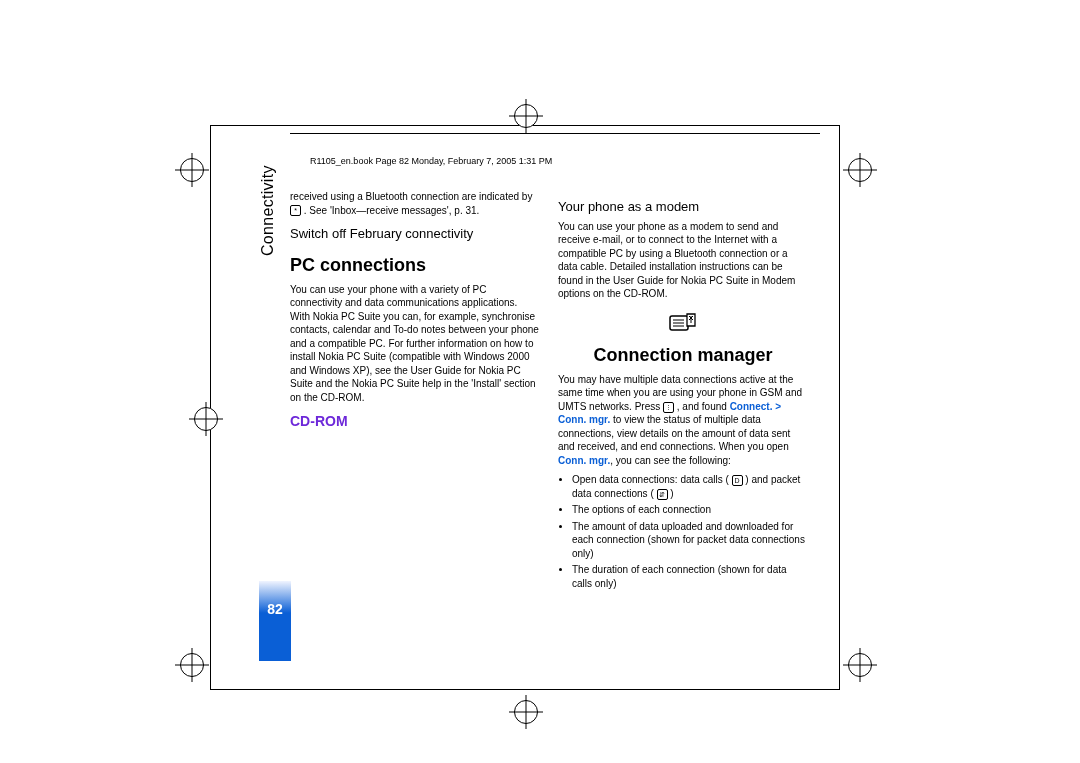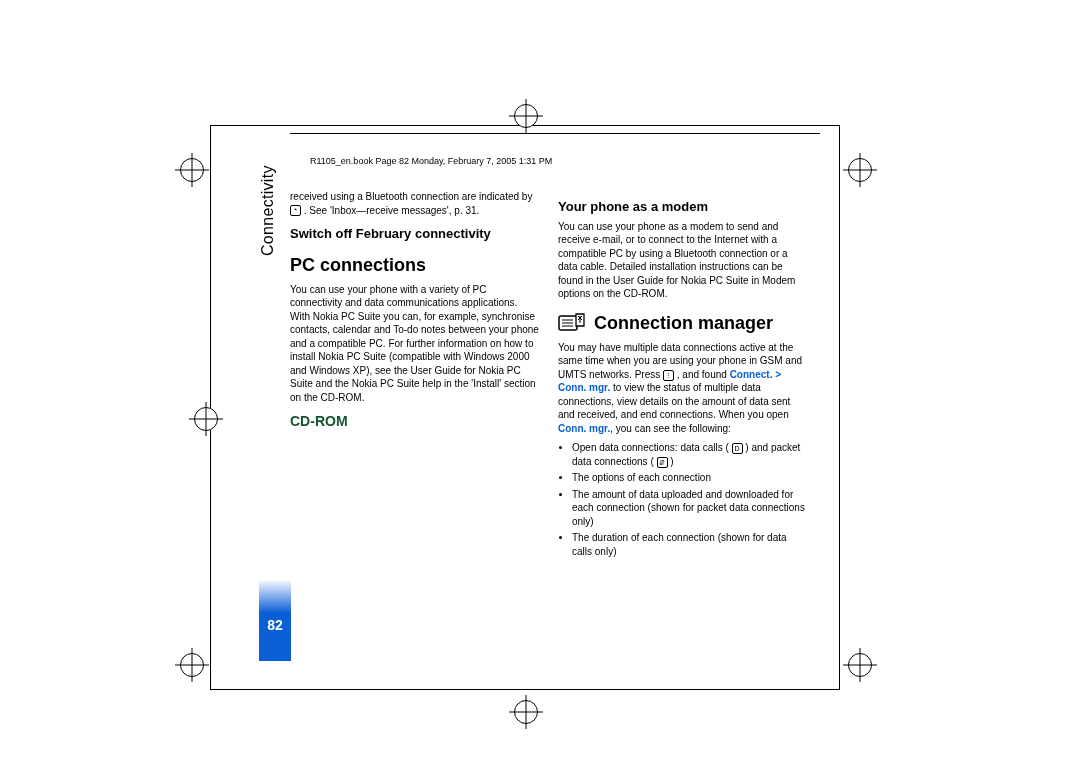--- a/index.html
+++ b/index.html
@@ -52,21 +52,21 @@
     top: 581px;
     width: 32px;
     height: 80px;
     background: linear-gradient(to bottom, rgba(180,200,255,0.2), #0a5fd6 40%, #0a5fd6);
     color: #fff;
     font-weight: bold;
     font-size: 14px;
     display: flex;
     align-items: flex-end;
     justify-content: center;
-    padding-bottom: 28px;
+    padding-bottom: 44px;
     box-sizing: border-box;
   }
   .content {
     position: absolute;
     left: 290px;
     top: 190px;
     width: 522px;
     display: flex;
     gap: 18px;
   }
@@ -77,49 +77,50 @@
     color: #000;
   }
   .h1 {
     font-size: 18px;
     font-weight: bold;
     margin: 10px 0 6px 0;
     color: #000;
   }
   .h2 {
     font-size: 13px;
-    font-weight: bold;
+    font-weight: normal;
     margin: 8px 0 4px 0;
     color: #000;
   }
   .h2b {
     font-size: 14px;
     font-weight: bold;
     margin: 8px 0 4px 0;
-    color: #14532d;
+    color: #6d28d9;
   }
   p {
     margin: 0 0 6px 0;
   }
   .blue {
     color: #0a5fd6;
     font-weight: bold;
   }
   ul {
     margin: 2px 0;
     padding-left: 14px;
   }
   li {
     margin-bottom: 3px;
   }
   .conn-mgr-row {
     display: flex;
     align-items: center;
     gap: 8px;
     margin: 10px 0 6px 0;
+    flex-direction: column;
   }
   .conn-icon {
     width: 28px;
     height: 24px;
     flex-shrink: 0;
   }
   .conn-title {
     font-size: 18px;
     font-weight: bold;
   }

